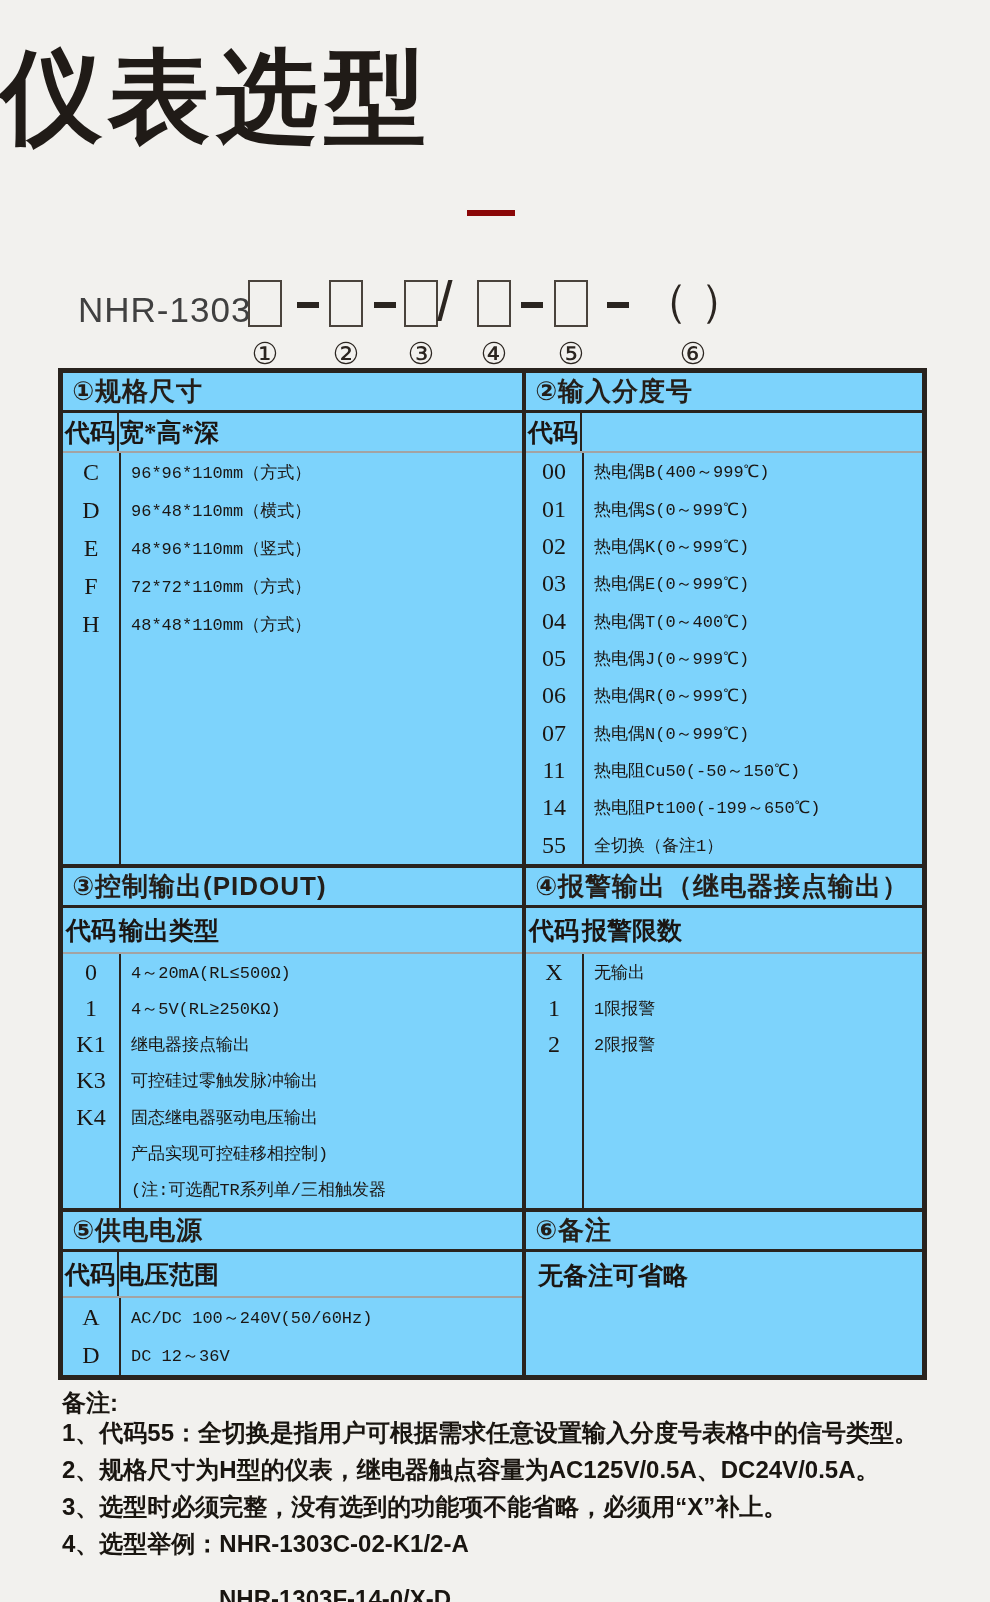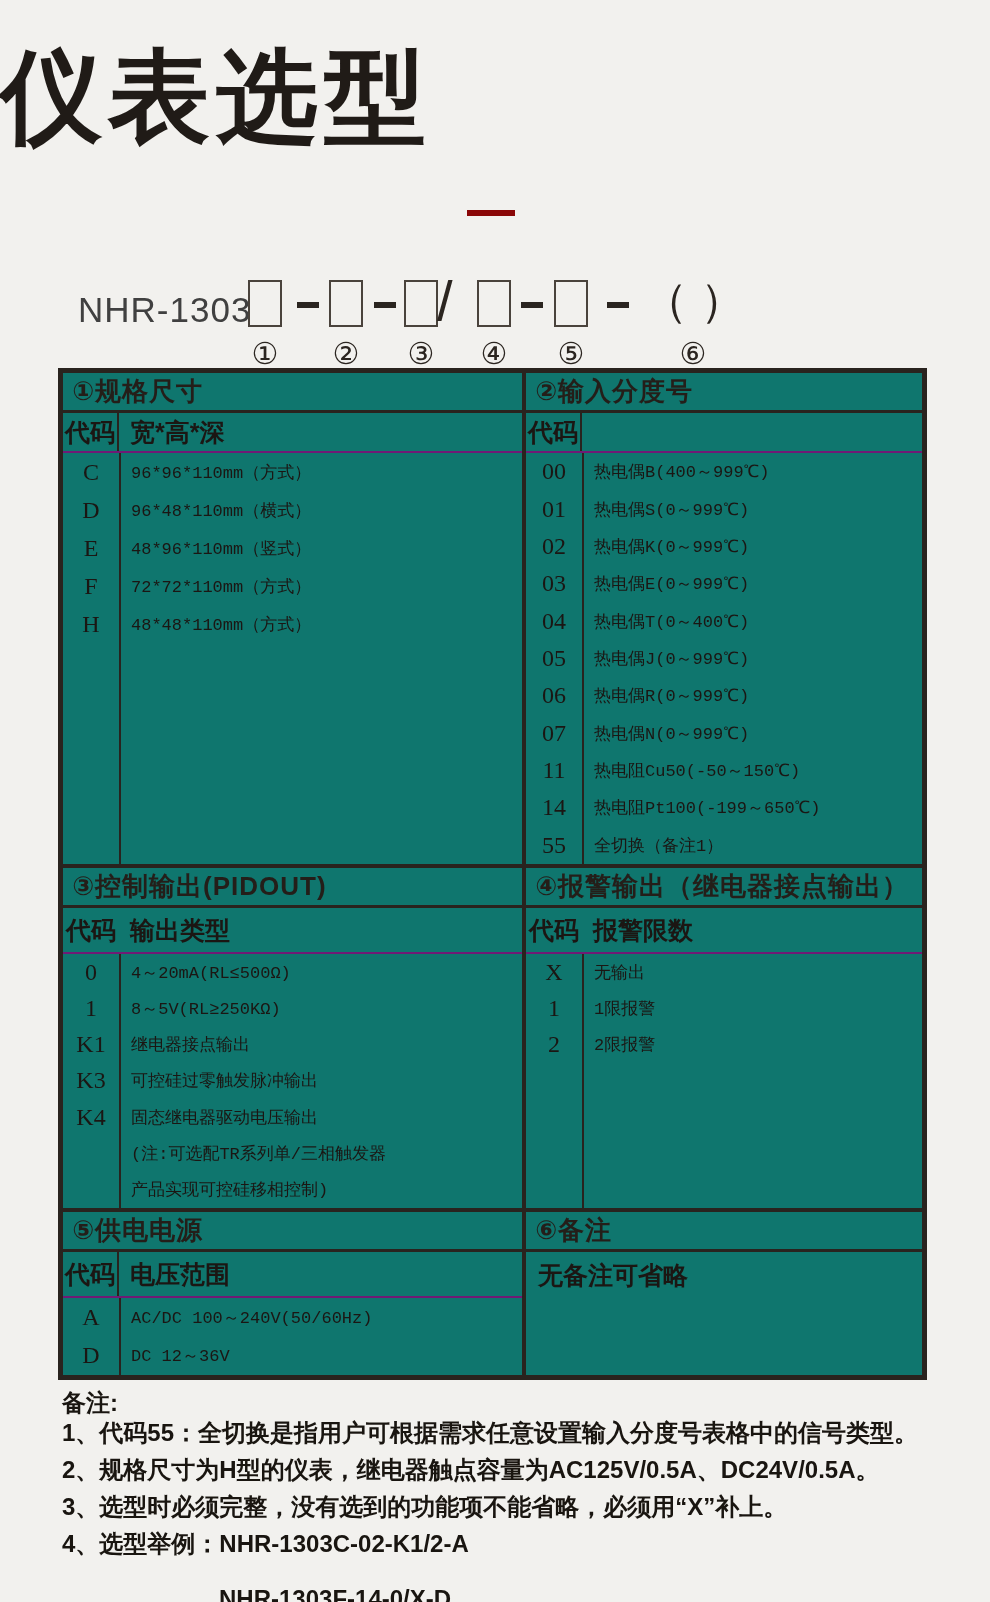--- a/index.html
+++ b/index.html
@@ -44,43 +44,43 @@
   .mnum {
     position:absolute; top:86px; width:34px; text-align:center;
     font-size:30px; color:#2b2520;
     font-family:"Liberation Serif","DejaVu Serif",serif;
   }
   
   .sel-table {
     position:absolute; left:58px; top:368px;
     width:869px; height:1012px;
     border:5px solid #29231e;
-    background:#0f766e;
+    background:#7dd3fc;
     display:grid;
     grid-template-columns:463px 1fr;
     grid-template-rows:495px 344px 1fr;
   }
   .sec { display:flex; flex-direction:column; overflow:hidden; }
   .sec.left { border-right:4px solid #29231e; }
   .sec.hb  { border-bottom:4px solid #29231e; }
   .sec-title {
     flex:0 0 40px; border-bottom:3px solid #29231e;
     display:flex; align-items:center; padding-left:9px;
     font-size:26px; font-weight:700; letter-spacing:1px; color:#241e19;
   }
   .sec-header {
-    flex:0 0 40px; border-bottom:2px solid #701a75;
+    flex:0 0 40px; border-bottom:2px solid #a3a3a3;
     display:flex; align-items:stretch;
-    font-family:Liberation Sans, sans-serif;
+    font-family:Liberation Serif, serif;
     font-weight:700; font-size:25px;
   }
   .sec-header.tall { flex:0 0 46px; }
   .code-h { flex:0 0 56px; display:flex; align-items:center; justify-content:center; }
   .sec-header.divided .code-h { border-right:2px solid #29231e; }
-  .val-h { flex:1; display:flex; align-items:center; padding-left:11px; }
+  .val-h { flex:1; display:flex; align-items:center; }
   .sec-body { flex:1; position:relative; display:flex; flex-direction:column; overflow:hidden; }
   .sec-body::before {
     content:""; position:absolute; left:56px; top:0; bottom:0;
     width:2px; background:#29231e;
   }
   .sec-body.nodiv::before { display:none; }
   .t-row { display:flex; align-items:stretch; flex:1 1 0; }
   .sec-body.fixed38 .t-row { flex:0 0 38px; }
   .sec-body.fixed36 .t-row { flex:0 0 36px; }
   .t-code {
@@ -227,41 +227,41 @@
       <div class="code-h">代码</div>
       <div class="val-h">输出类型</div>
     </div>
     <div class="sec-body">
         <div class="t-row">
           <div class="t-code">0</div>
           <div class="t-val">4～20mA(RL≤500Ω)</div>
         </div>
         <div class="t-row">
           <div class="t-code">1</div>
-          <div class="t-val">8～5V(RL≥250KΩ)</div>
+          <div class="t-val">4～5V(RL≥250KΩ)</div>
         </div>
         <div class="t-row">
           <div class="t-code">K1</div>
           <div class="t-val">继电器接点输出</div>
         </div>
         <div class="t-row">
           <div class="t-code">K3</div>
           <div class="t-val">可控硅过零触发脉冲输出</div>
         </div>
         <div class="t-row">
           <div class="t-code">K4</div>
           <div class="t-val">固态继电器驱动电压输出</div>
         </div>
         <div class="t-row">
           <div class="t-code"></div>
+          <div class="t-val">产品实现可控硅移相控制)</div>
+        </div>
+        <div class="t-row">
+          <div class="t-code"></div>
           <div class="t-val">(注:可选配TR系列单/三相触发器</div>
-        </div>
-        <div class="t-row">
-          <div class="t-code"></div>
-          <div class="t-val">产品实现可控硅移相控制)</div>
         </div>
       </div>
   </section>
 
   <section class="sec hb">
     <div class="sec-title">④报警输出（继电器接点输出）</div>
     <div class="sec-header tall">
       <div class="code-h">代码</div>
       <div class="val-h">报警限数</div>
     </div>

